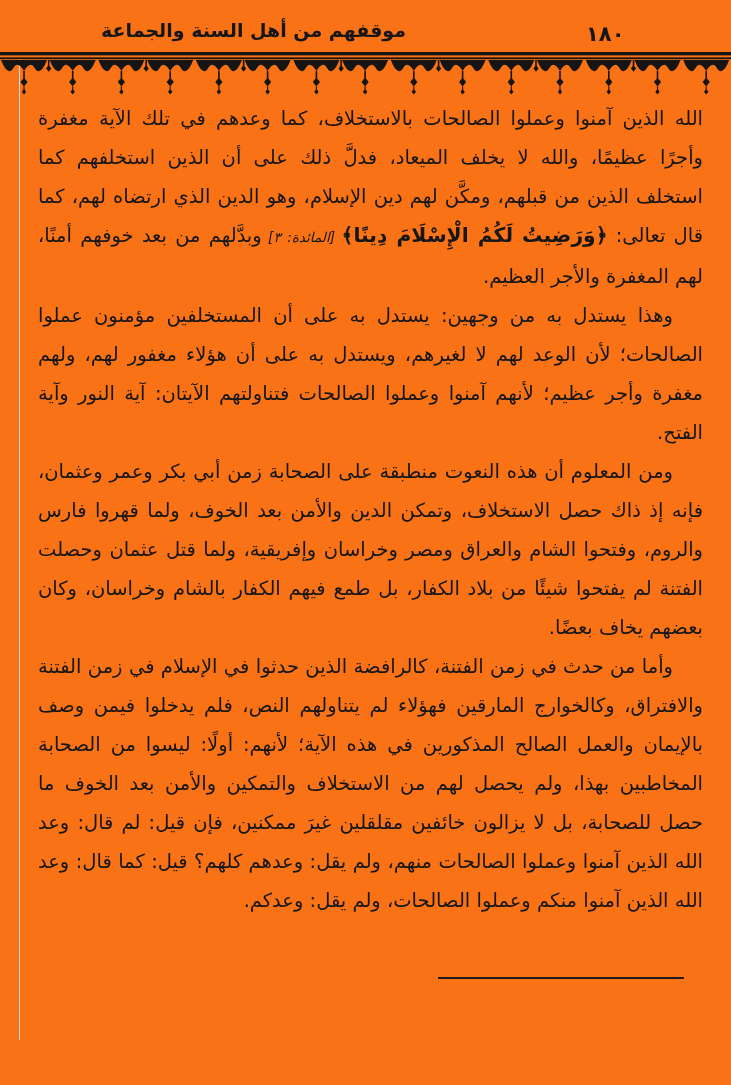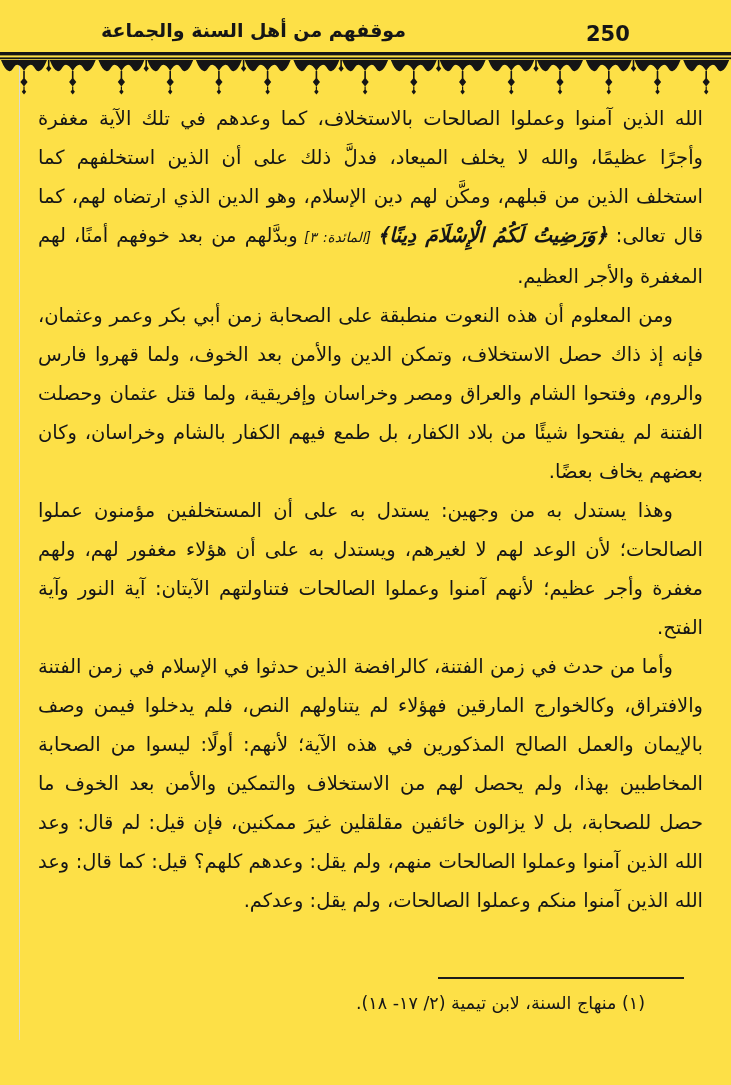--- a/index.html
+++ b/index.html
@@ -4,21 +4,21 @@
 <style>
   html, body {
     margin: 0;
     padding: 0;
     background: #ffffff;
   }
   .page {
     position: relative;
     width: 731px;
     height: 1085px;
-    background: #fde047;
+    background: #f97316;
     color: #161616;
     font-family: "DejaVu Sans", sans-serif;
     direction: rtl;
     overflow: hidden;
   }
   
   .scan-gutter {
     position: absolute;
     left: 19px;
     top: 58px;
@@ -61,21 +61,20 @@
     line-height: 39px;
     text-align: justify;
     overflow: hidden;
   }
   .para { margin: 0; }
   .para.indent { text-indent: 30px; }
   .r-normal {}
   .r-quran {
     font-weight: bold;
     font-size: 1.04em;
-    font-style: italic;
   }
   .r-ref {
     font-size: 0.70em;
     font-style: italic;
   }
   .footnote-sep {
     position: absolute;
     top: 977px;
     left: 438px;
     width: 246px;
@@ -93,21 +92,21 @@
 </style>
 </head>
 <body>
 
 <div class="page">
 
   <div class="scan-gutter"></div>
 
   <div class="header-title">موقفهم من أهل السنة والجماعة</div>
 
-  <div class="page-number">250</div>
+  <div class="page-number">١٨٠</div>
 
   <svg class="ornament-band" viewBox="0 0 731 46" xmlns="http://www.w3.org/2000/svg" aria-hidden="true">
     <rect x="0" y="0" width="731" height="3.4" fill="#151515"></rect>
     <rect x="0" y="5.4" width="731" height="1.8" fill="#151515"></rect>
     <defs>
       <g id="orn-motif">
         <path d="M1,8 Q8,26 14,15 Q18,9 24,19 Q30,9 34,15 Q40,26 47,8 Z" fill="#151515"></path>
         <circle cx="24" cy="12" r="3.4" fill="#151515"></circle>
         <circle cx="7" cy="11" r="1.7" fill="#151515"></circle>
         <circle cx="41" cy="11" r="1.7" fill="#151515"></circle>
@@ -140,22 +139,21 @@
     <use href="#orn-drop" x="146.2" y="0"></use>
     <use href="#orn-drop" x="243.6" y="0"></use>
     <use href="#orn-drop" x="341.1" y="0"></use>
     <use href="#orn-drop" x="438.6" y="0"></use>
     <use href="#orn-drop" x="536.0" y="0"></use>
     <use href="#orn-drop" x="633.5" y="0"></use>
   </svg>
 
   <div class="body-text">
       <p class="para"><span class="r-normal">الله الذين آمنوا وعملوا الصالحات بالاستخلاف، كما وعدهم في تلك الآية مغفرة وأجرًا عظيمًا، والله لا يخلف الميعاد، فدلَّ ذلك على أن الذين استخلفهم كما استخلف الذين من قبلهم، ومكَّن لهم دين الإسلام، وهو الدين الذي ارتضاه لهم، كما قال تعالى: </span><span class="r-quran">﴿وَرَضِيتُ لَكُمُ الْإِسْلَامَ دِينًا﴾</span><span class="r-ref"> [المائدة: ٣] </span><span class="r-normal">وبدَّلهم من بعد خوفهم أمنًا، لهم المغفرة والأجر العظيم.</span></p>
+      <p class="para indent"><span class="r-normal">وهذا يستدل به من وجهين: يستدل به على أن المستخلفين مؤمنون عملوا الصالحات؛ لأن الوعد لهم لا لغيرهم، ويستدل به على أن هؤلاء مغفور لهم، ولهم مغفرة وأجر عظيم؛ لأنهم آمنوا وعملوا الصالحات فتناولتهم الآيتان: آية النور وآية الفتح.</span></p>
       <p class="para indent"><span class="r-normal">ومن المعلوم أن هذه النعوت منطبقة على الصحابة زمن أبي بكر وعمر وعثمان، فإنه إذ ذاك حصل الاستخلاف، وتمكن الدين والأمن بعد الخوف، ولما قهروا فارس والروم، وفتحوا الشام والعراق ومصر وخراسان وإفريقية، ولما قتل عثمان وحصلت الفتنة لم يفتحوا شيئًا من بلاد الكفار، بل طمع فيهم الكفار بالشام وخراسان، وكان بعضهم يخاف بعضًا.</span></p>
-      <p class="para indent"><span class="r-normal">وهذا يستدل به من وجهين: يستدل به على أن المستخلفين مؤمنون عملوا الصالحات؛ لأن الوعد لهم لا لغيرهم، ويستدل به على أن هؤلاء مغفور لهم، ولهم مغفرة وأجر عظيم؛ لأنهم آمنوا وعملوا الصالحات فتناولتهم الآيتان: آية النور وآية الفتح.</span></p>
       <p class="para indent"><span class="r-normal">وأما من حدث في زمن الفتنة، كالرافضة الذين حدثوا في الإسلام في زمن الفتنة والافتراق، وكالخوارج المارقين فهؤلاء لم يتناولهم النص، فلم يدخلوا فيمن وصف بالإيمان والعمل الصالح المذكورين في هذه الآية؛ لأنهم: أولًا: ليسوا من الصحابة المخاطبين بهذا، ولم يحصل لهم من الاستخلاف والتمكين والأمن بعد الخوف ما حصل للصحابة، بل لا يزالون خائفين مقلقلين غيرَ ممكنين، فإن قيل: لم قال: وعد الله الذين آمنوا وعملوا الصالحات منهم، ولم يقل: وعدهم كلهم؟ قيل: كما قال: وعد الله الذين آمنوا منكم وعملوا الصالحات، ولم يقل: وعدكم.</span></p>
     </div>
 
   <div class="footnote-sep"></div>
 
-  <div class="footnote">(١) منهاج السنة، لابن تيمية (٢/ ١٧- ١٨).</div>
 
 </div>
 
 </body></html>

